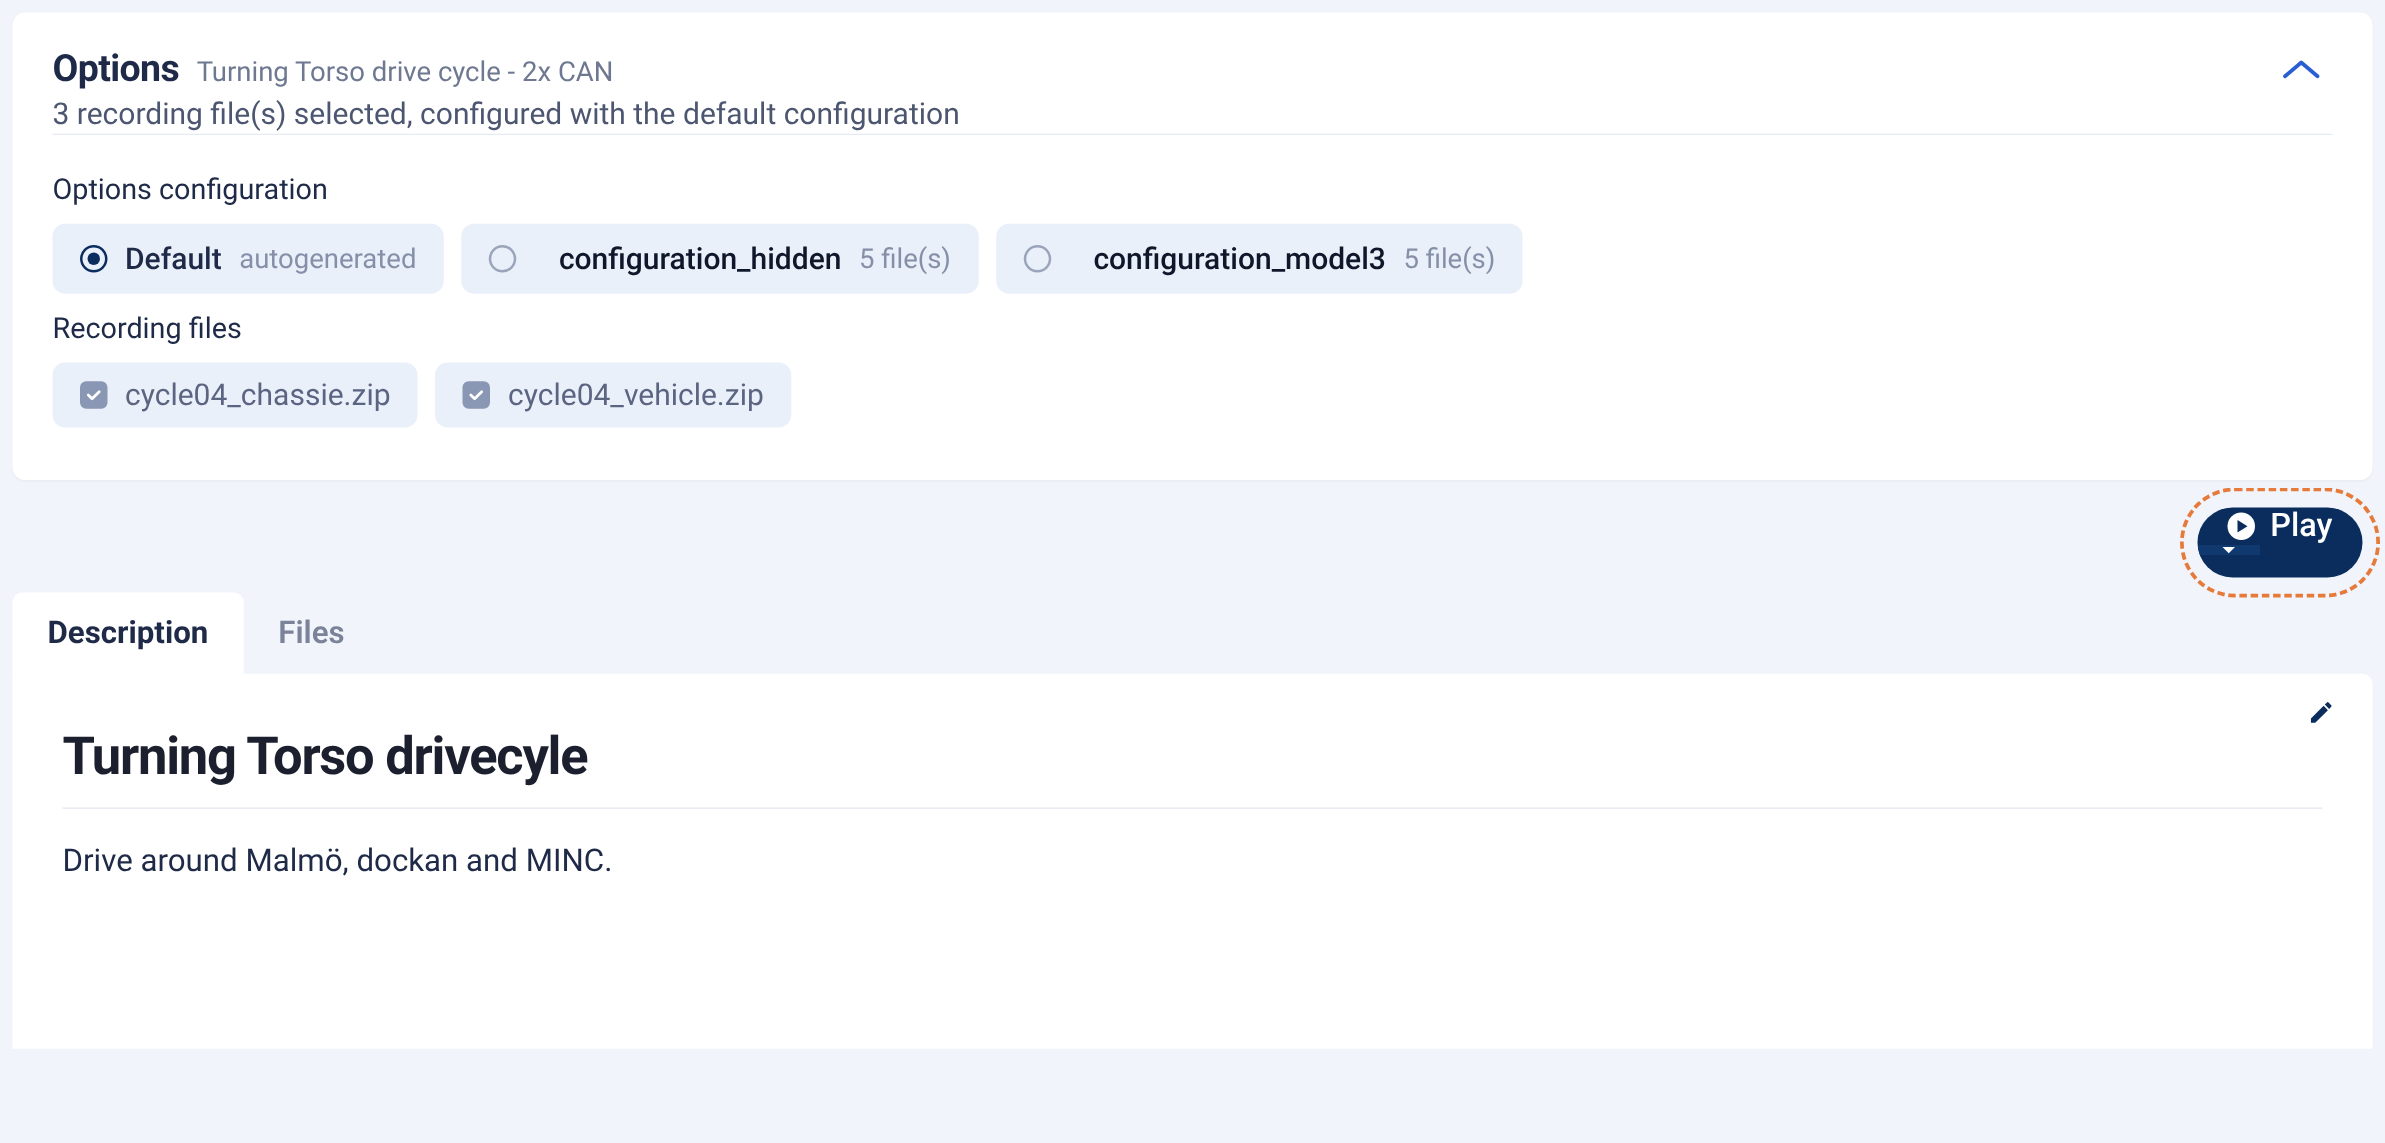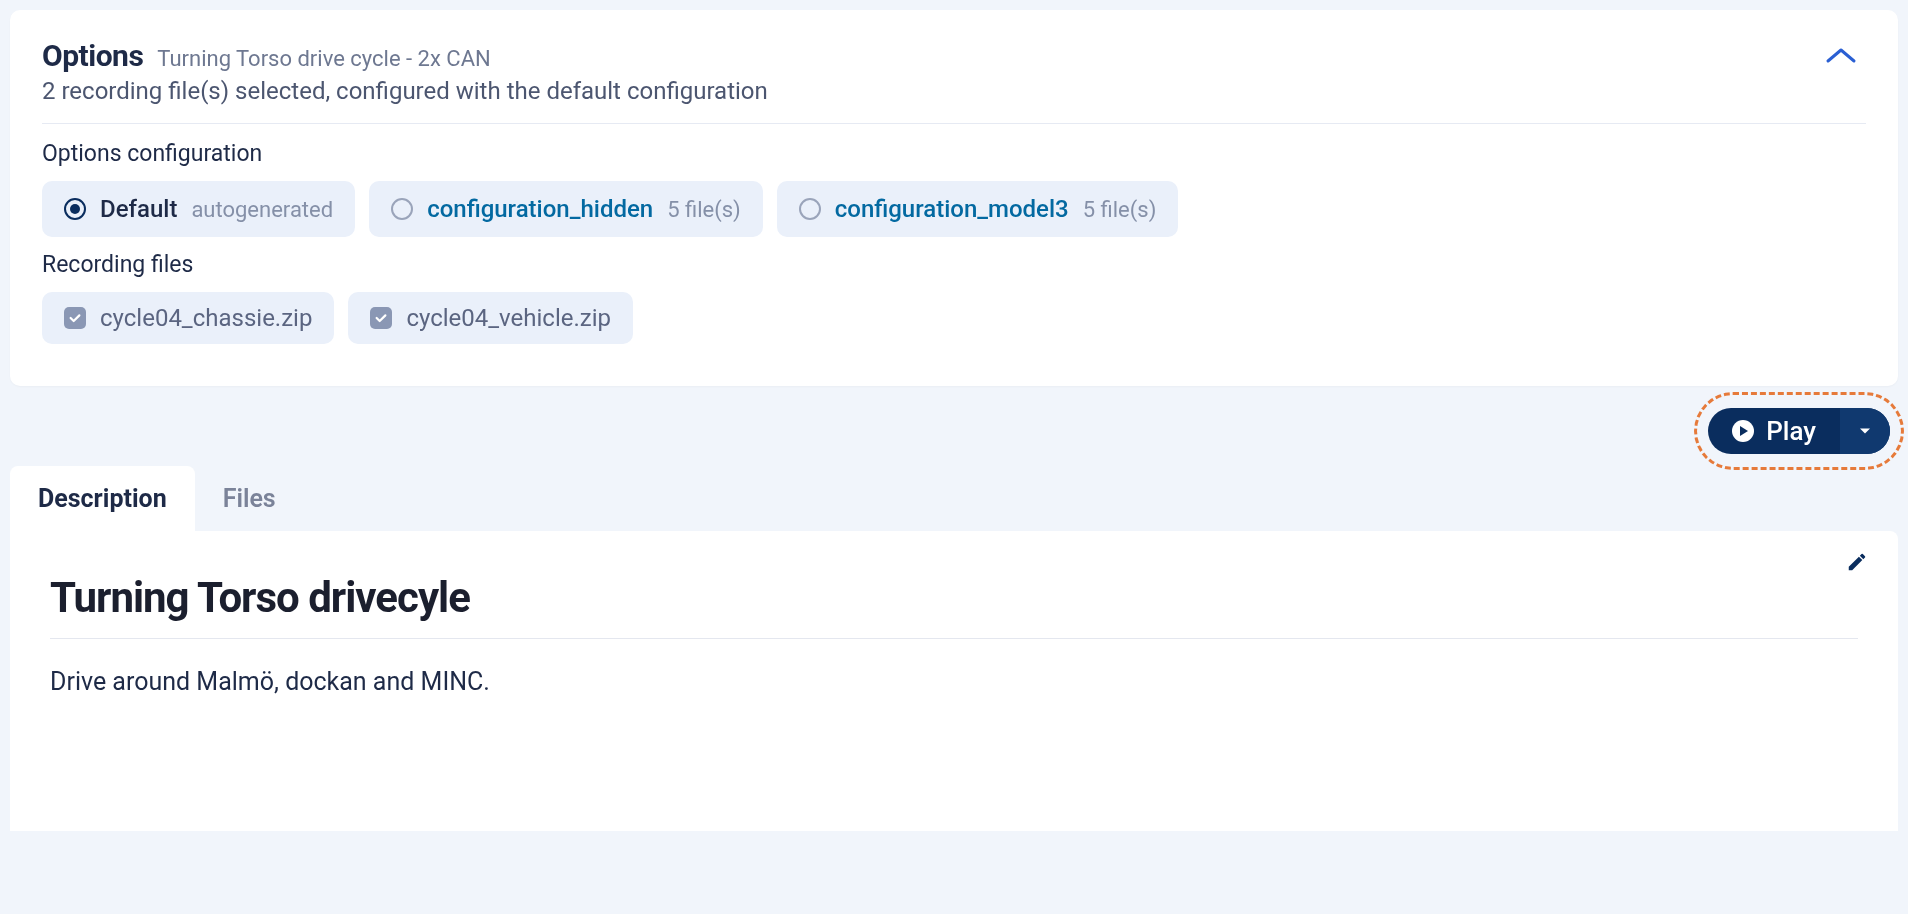--- a/index.html
+++ b/index.html
@@ -17,22 +17,22 @@
       background: #ffffff;
       border-radius: 10px;
       padding: 28px 32px 28px 32px;
       box-shadow: 0 1px 2px rgba(0,0,0,0.03);
     }
     .panel-header {
       display: flex;
       justify-content: flex-end;
       align-items: flex-start;
       border-bottom: 1px solid #e6eaf3;
-      padding-bottom: 18px;
-      margin-bottom: 16px;
+      padding-bottom: 2px;
+      margin-bottom: 30px;
     }
     .panel-header-left {
       flex: 1;
     }
     .title-row {
       display: flex;
       align-items: baseline;
       gap: 14px;
       margin-bottom: 4px;
     }
@@ -98,21 +98,22 @@
       height: 10px;
       background: #0a2d5e;
       border-radius: 50%;
     }
     .chip-label {
       font-size: 24px;
       color: #1e2a47;
       font-weight: 500;
     }
     .chip-label.muted {
-      color: #0369a1;
+      color: #0f172a;
+      margin-left: 20px;
     }
     .chip-meta {
       font-size: 22px;
       color: #8590a8;
       font-weight: 400;
     }
     .checkbox {
       width: 22px;
       height: 22px;
       background: #8a97b4;
@@ -156,21 +157,22 @@
       border: 3px dashed #e67a3a;
       border-radius: 46px;
       pointer-events: none;
     }
     .play-btn {
       display: flex;
       align-items: stretch;
       border-radius: 40px;
       overflow: hidden;
       background: #0a2d5e;
-      height: 46px;
+      height: 56px;
+      flex-direction: column;
     }
     .play-main {
       display: flex;
       align-items: center;
       gap: 12px;
       padding: 0 24px 0 24px;
       color: #fff;
       font-size: 26px;
       font-weight: 500;
       cursor: pointer;
@@ -252,21 +254,21 @@
 </head>
 <body>
 
 <div class="panel">
   <div class="panel-header">
     <div class="panel-header-left">
       <div class="title-row">
         <span class="options-title">Options</span>
         <span class="options-subtitle">Turning Torso drive cycle - 2x CAN</span>
       </div>
-      <div class="options-summary">2 recording file(s) selected, configured with the default configuration</div>
+      <div class="options-summary">3 recording file(s) selected, configured with the default configuration</div>
     </div>
     <span class="chevron-up">
       <svg width="34" height="20" viewBox="0 0 34 20" fill="none">
         <path d="M4 15 L17 4 L30 15" stroke="#2a5fd3" stroke-width="3" stroke-linecap="round" stroke-linejoin="round"></path>
       </svg>
     </span>
   </div>
 
   <div class="section-label">Options configuration</div>
   <div class="chip-row">

